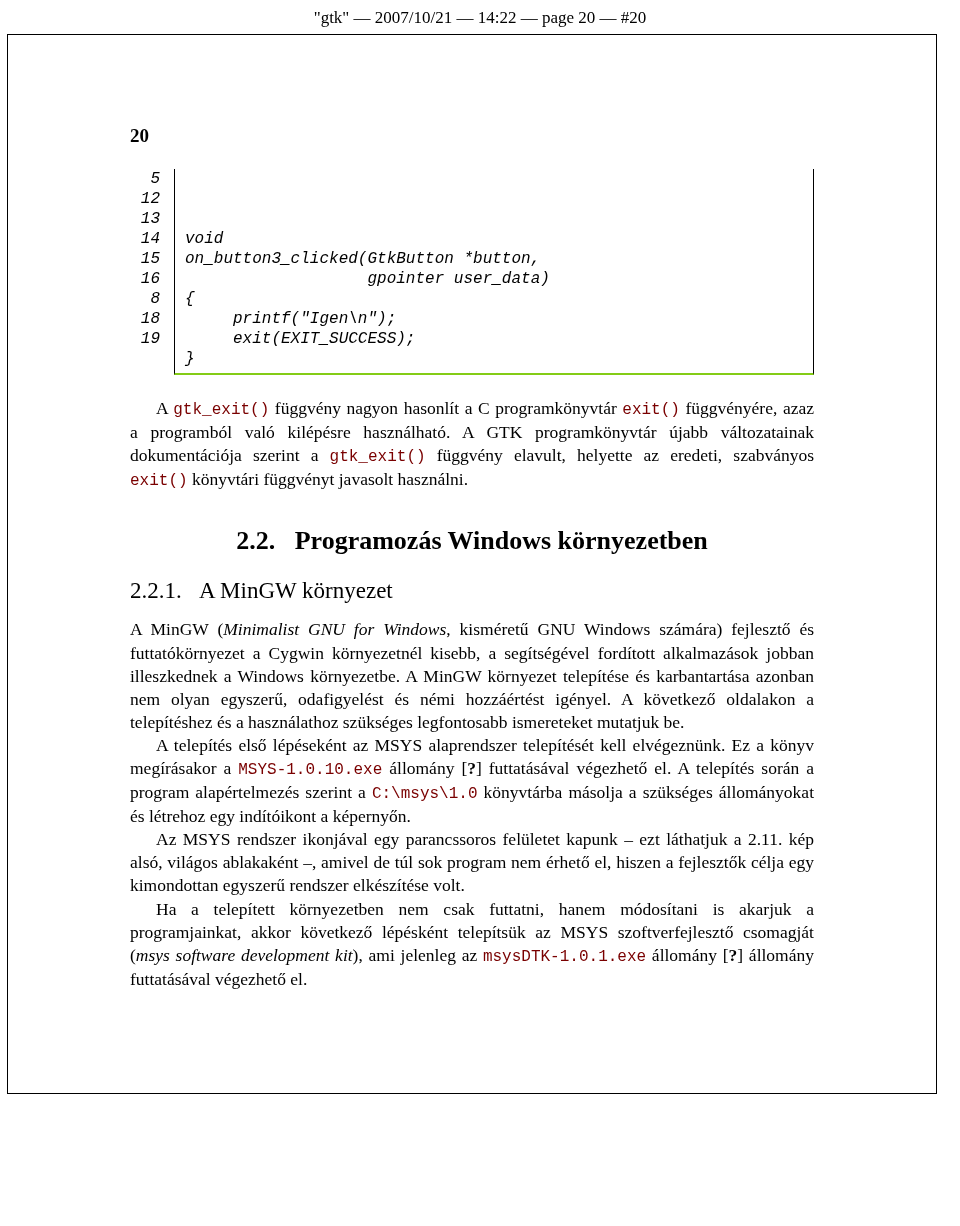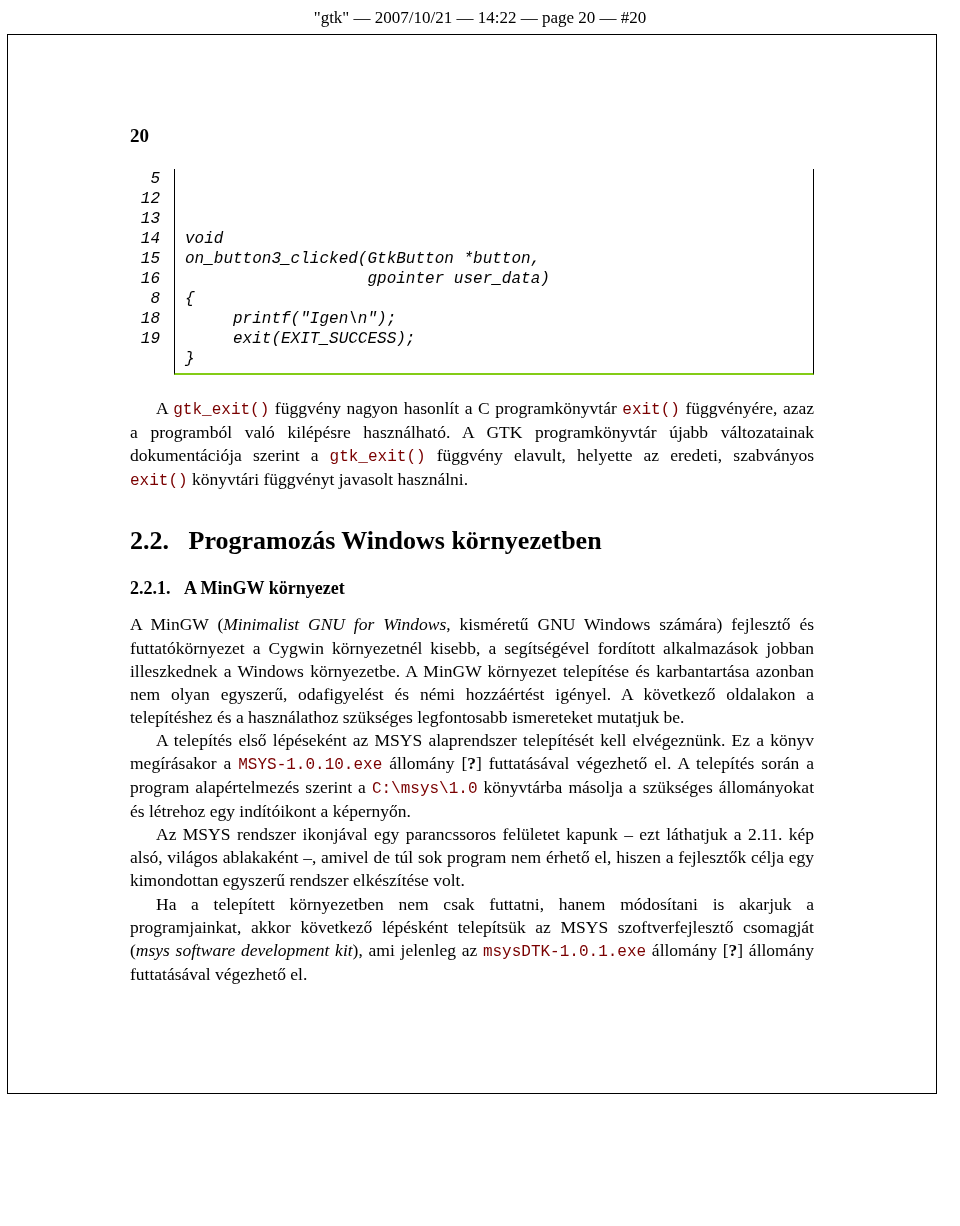--- a/index.html
+++ b/index.html
@@ -56,25 +56,26 @@
   .code-inline {
     font-family: 'Courier New', monospace;
     font-size: 16px;
     color: #7a0000;
   }
   h2.section {
     font-family: Georgia, serif;
     font-size: 26px;
     font-weight: bold;
     margin: 34px 0 22px 0;
+    text-align: center;
   }
   h3.subsection {
     font-family: Georgia, serif;
-    font-size: 18px;
-    font-weight: bold;
+    font-size: 23px;
+    font-weight: normal;
     margin: 0 0 14px 0;
   }
   .italic { font-style: italic; }
   .bold { font-weight: bold; }
 </style>
 </head>
 <body>
 
 <div class="page-header">"gtk" — 2007/10/21 — 14:22 — page 20 — #20</div>
 

